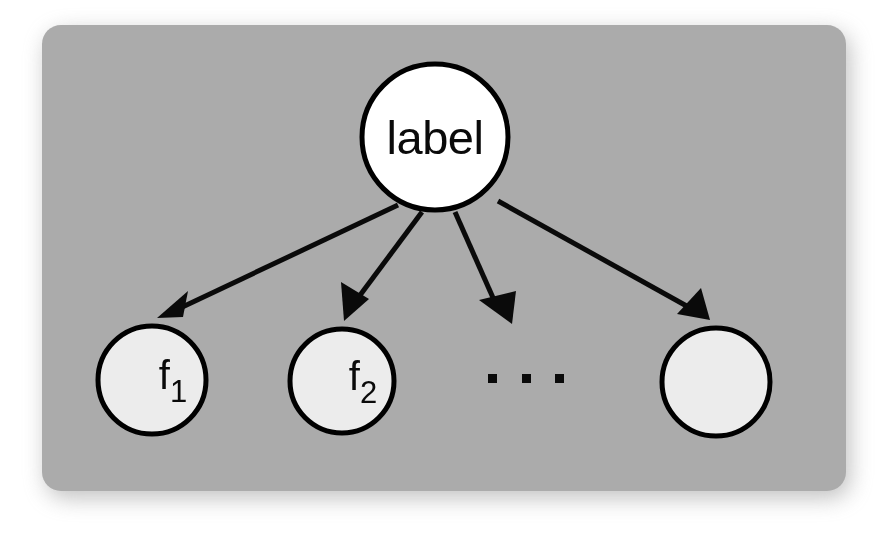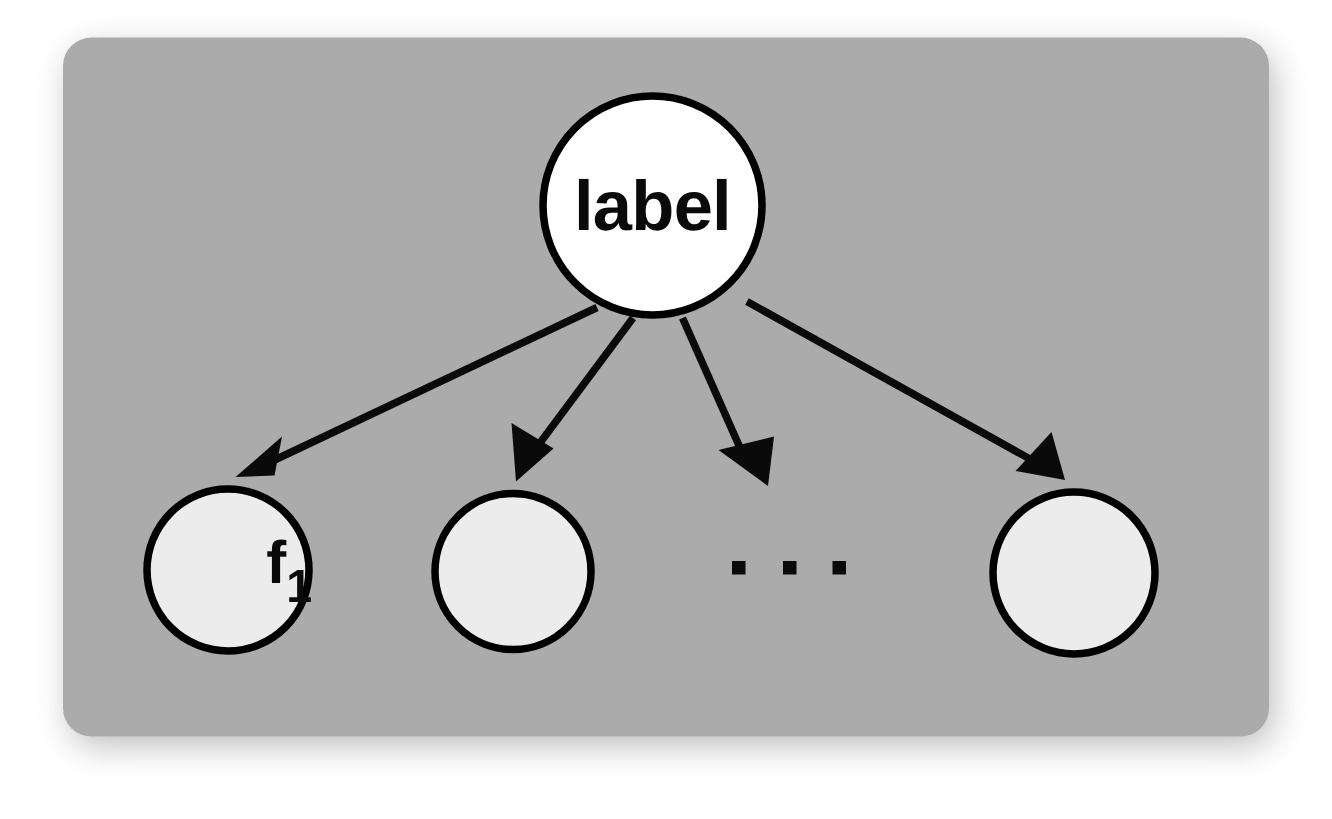--- a/index.html
+++ b/index.html
@@ -11,21 +11,20 @@
     width: 888px;
     height: 546px;
     font-family: "Liberation Sans", sans-serif;
     overflow: hidden;
   }
   #stage {
     position: relative;
     width: 888px;
     height: 546px;
     background: #ffffff;
-    font-weight: bold;
   }
   #panel-shadow {
     position: absolute;
     left: 42px;
     top: 25px;
     width: 804px;
     height: 466px;
     border-radius: 20px;
     background: #8e8e8e;
     filter: blur(11px);
@@ -58,23 +57,24 @@
     left: 360px;
     top: 137px;
     width: 150px;
     transform: translateY(-50%);
     text-align: center;
     font-size: 47px;
     line-height: 1;
     letter-spacing: -0.5px;
   }
   .leaf-text {
-    text-align: right;
+    text-align: center;
     font-size: 40px;
     line-height: 1;
+    padding-left: 21px;
   }
   .leaf-text .sub {
     font-size: 31px;
     vertical-align: -0.42em;
     letter-spacing: 0;
   }
   #leaf-1-text { left: 96px;  top: 380px; width: 112px; transform: translateY(-48%); }
   #leaf-2-text { left: 288px; top: 381px; width: 108px; transform: translateY(-48%); }
   #leaf-n-text { left: 660px; top: 382px; width: 113px; transform: translateY(-48%); }
   #ellipsis {
@@ -130,20 +130,21 @@
 
     <circle cx="342" cy="381" r="52" fill="#ececec" stroke="#000000" stroke-width="5"></circle>
 
     <circle cx="716" cy="382" r="54" fill="#ececec" stroke="#000000" stroke-width="5"></circle>
   </svg>
 
   <div class="node-text" id="root-label-text">label</div>
 
   <div class="node-text leaf-text" id="leaf-1-text"><span>f</span><span class="sub">1</span></div>
 
+  <div class="node-text leaf-text" id="leaf-2-text"><span>f</span><span class="sub">2</span></div>
 
 
   <div id="ellipsis">
     <span></span>
     <span></span>
     <span></span>
   </div>
 
 </div>
 

